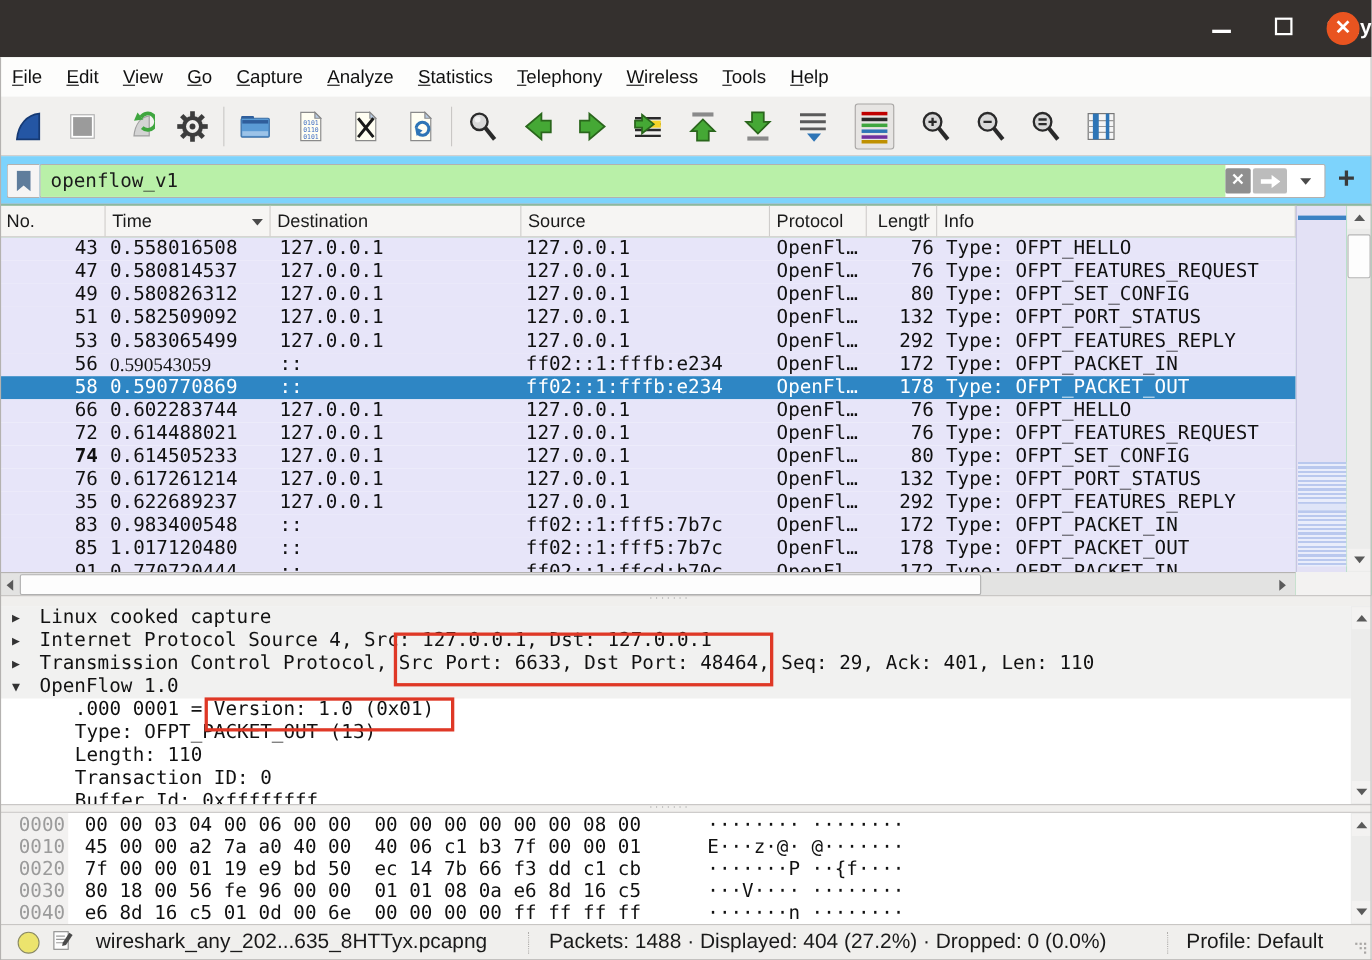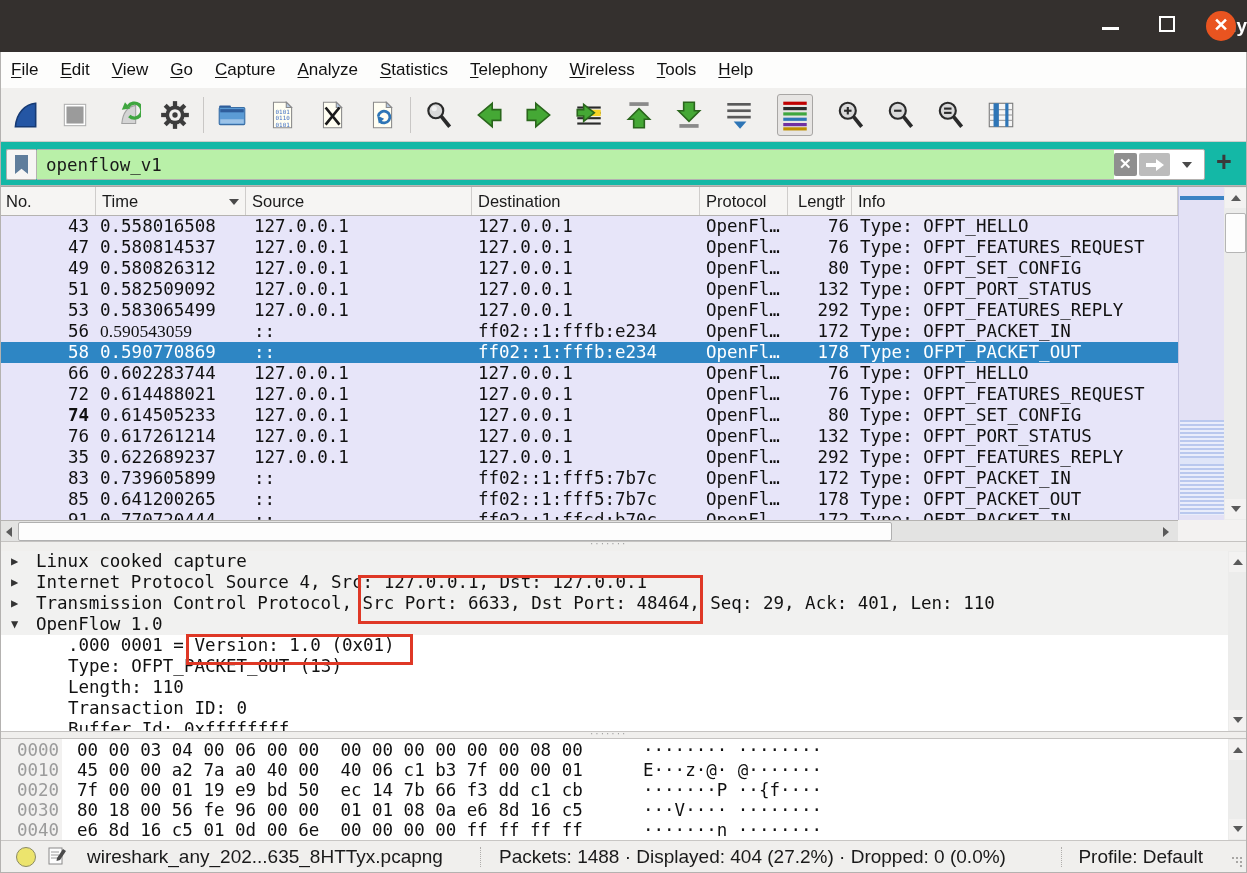--- a/index.html
+++ b/index.html
@@ -12,21 +12,21 @@
 .maxb { position:absolute; right:72px; top:16px; width:16px; height:16px; border:2px solid #fff; }
 .closeb { position:absolute; right:11px; top:11px; width:30px; height:30px; border-radius:50%; background:#e95420; color:#fff; font-size:18px; font-weight:bold; text-align:center; line-height:29px; }
 .menubar { position:absolute; left:0; top:52px; width:1247px; height:36px; background:#fdfdfc; display:flex; align-items:center; }
 .menuitem { font-size:17px; color:#111; padding:0 11px; }
 .menuitem u { text-decoration:underline; text-underline-offset:2px; }
 .toolbar { position:absolute; left:0; top:88px; width:1247px; height:54px; background:#f1f0ee; border-bottom:1px solid #cecdcb; display:flex; align-items:center; padding-left:7px; }
 .tbtn { width:36px; height:42px; margin-right:14px; display:flex; align-items:center; justify-content:center; flex:none; }
 .tbtn svg { width:32px; height:32px; }
 .tbtn.pressed { background:#e7e5e3; border:1px solid #a8a6a4; border-radius:3px; margin-left:6px; margin-right:20px; }
 .tsep { width:1px; height:36px; background:#c9c7c5; margin:0 10px 0 -4px; flex:none; }
-.filterbar { position:absolute; left:0; top:142px; width:1247px; height:44px; background:#14b8a6; border-bottom:1px solid #b9b7b5; }
+.filterbar { position:absolute; left:0; top:142px; width:1247px; height:44px; background:#7dd3fc; border-bottom:1px solid #b9b7b5; }
 .bookmark-btn { position:absolute; left:6px; top:7px; width:30px; height:31px; background:#f6f5f4; border:1px solid #b3b1af; border-right:none; border-radius:2px 0 0 2px; }
 .bookmark-icon { position:absolute; left:8px; top:5px; width:13px; height:19px; background:#5f7d9c; clip-path:polygon(0 0,100% 0,100% 100%,50% 72%,0 100%); }
 .filter-field { position:absolute; left:36px; top:7px; width:1169px; height:31px; background:#fff; border:1px solid #b3b1af; border-radius:2px; display:flex; }
 .filter-green { flex:0 0 1077px; background:#b9f0a8; display:flex; align-items:center; }
 .filter-text { font-family:"DejaVu Sans Mono",monospace; font-size:17.5px; color:#1a1a1a; padding-left:9px; }
 .filter-clear { width:23px; height:23px; margin:3px 2px 3px 0; background:#8f8f8f; border-radius:2px; color:#fff; font-size:15px; font-weight:bold; text-align:center; line-height:22px; }
 .filter-apply { width:32px; height:23px; margin:3px 0; background:#bcbcbc; border-radius:2px; display:flex; align-items:center; justify-content:center; }
 .filter-dd { width:34px; display:flex; align-items:center; justify-content:center; }
 .caret { width:0; height:0; border-left:5px solid transparent; border-right:5px solid transparent; border-top:6px solid #4a4a4a; }
 .filter-add { position:absolute; right:8px; top:6px; width:30px; height:30px; font-size:27px; color:#3a3a3a; text-align:center; line-height:28px; font-weight:bold; }
@@ -308,22 +308,22 @@
         <span class="caret"></span>
       </span>
   </div>
   <div class="filter-add">+</div>
 </div>
 
 <div class="packetlist">
   <div class="plheader" id="plheader">
       <div class="hcell" style="width: 96px;">No.</div>
       <div class="hcell" style="width: 150px;">Time<span class="sortind"></span></div>
+      <div class="hcell" style="width: 228px;">Destination</div>
       <div class="hcell" style="width: 226px;">Source</div>
-      <div class="hcell" style="width: 228px;">Destination</div>
       <div class="hcell" style="width: 88px;">Protocol</div>
       <div class="hcell" style="width: 64px; padding-left: 10px;"><span class="clipspan" style="width: 47px;">Length</span></div>
       <div class="hcell" style="flex: 1 1 0%;">Info</div>
     </div>
   <div class="plrows" id="plrows">
       <div class="prow">
         <div class="pcell c-no" style="width: 96px;">43</div>
         <div class="pcell c-time" style="width: 150px;">0.558016508</div>
         <div class="pcell c-src" style="width: 226px;">127.0.0.1</div>
         <div class="pcell c-dst" style="width: 228px;">127.0.0.1</div>
@@ -425,30 +425,30 @@
         <div class="pcell c-no" style="width: 96px;">35</div>
         <div class="pcell c-time" style="width: 150px;">0.622689237</div>
         <div class="pcell c-src" style="width: 226px;">127.0.0.1</div>
         <div class="pcell c-dst" style="width: 228px;">127.0.0.1</div>
         <div class="pcell c-proto" style="width: 88px;">OpenFl…</div>
         <div class="pcell c-len" style="width: 64px;">292</div>
         <div class="pcell c-info" style="flex: 1 1 0%;">Type: OFPT_FEATURES_REPLY</div>
       </div>
       <div class="prow">
         <div class="pcell c-no" style="width: 96px;">83</div>
-        <div class="pcell c-time" style="width: 150px;">0.739605899</div>
+        <div class="pcell c-time" style="width: 150px;">0.983400548</div>
         <div class="pcell c-src" style="width: 226px;">::</div>
         <div class="pcell c-dst" style="width: 228px;">ff02::1:fff5:7b7c</div>
         <div class="pcell c-proto" style="width: 88px;">OpenFl…</div>
         <div class="pcell c-len" style="width: 64px;">172</div>
         <div class="pcell c-info" style="flex: 1 1 0%;">Type: OFPT_PACKET_IN</div>
       </div>
       <div class="prow">
         <div class="pcell c-no" style="width: 96px;">85</div>
-        <div class="pcell c-time" style="width: 150px;">0.641200265</div>
+        <div class="pcell c-time" style="width: 150px;">1.017120480</div>
         <div class="pcell c-src" style="width: 226px;">::</div>
         <div class="pcell c-dst" style="width: 228px;">ff02::1:fff5:7b7c</div>
         <div class="pcell c-proto" style="width: 88px;">OpenFl…</div>
         <div class="pcell c-len" style="width: 64px;">178</div>
         <div class="pcell c-info" style="flex: 1 1 0%;">Type: OFPT_PACKET_OUT</div>
       </div>
       <div class="prow">
         <div class="pcell c-no" style="width: 96px;">91</div>
         <div class="pcell c-time" style="width: 150px;">0.770720444</div>
         <div class="pcell c-src" style="width: 226px;">::</div>

